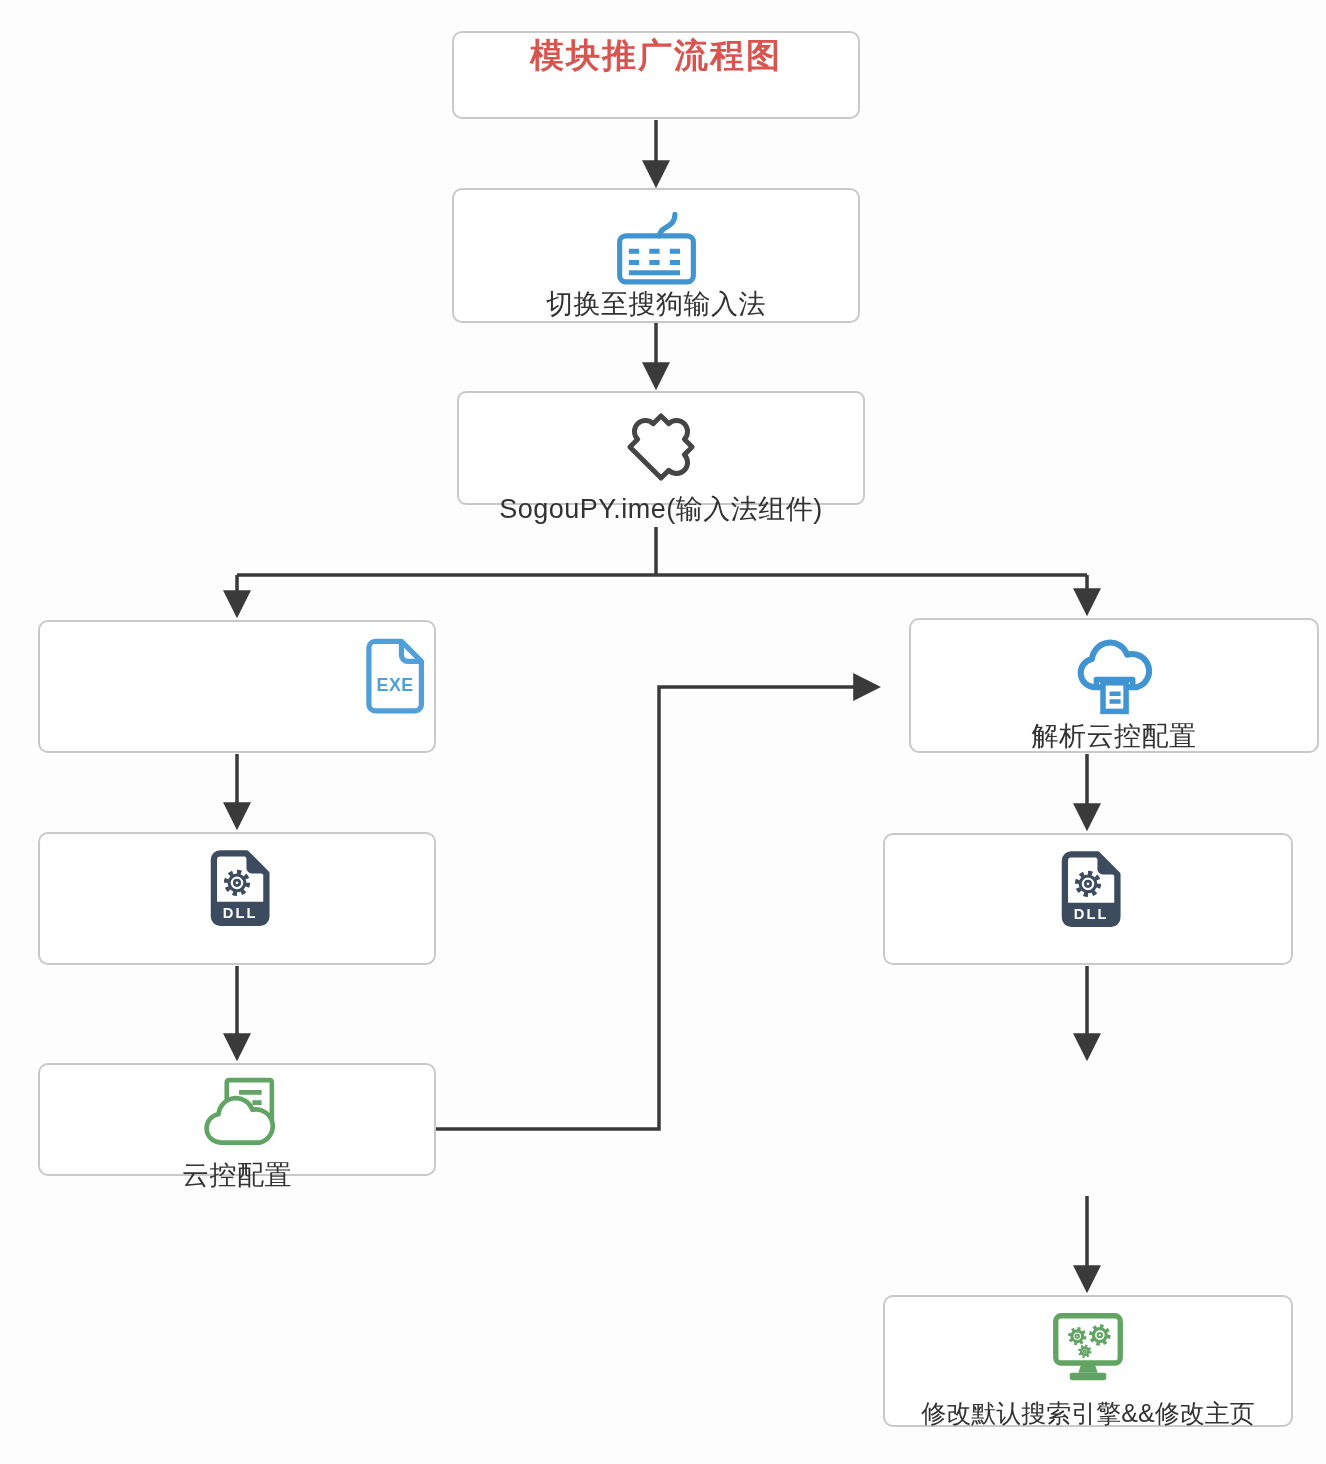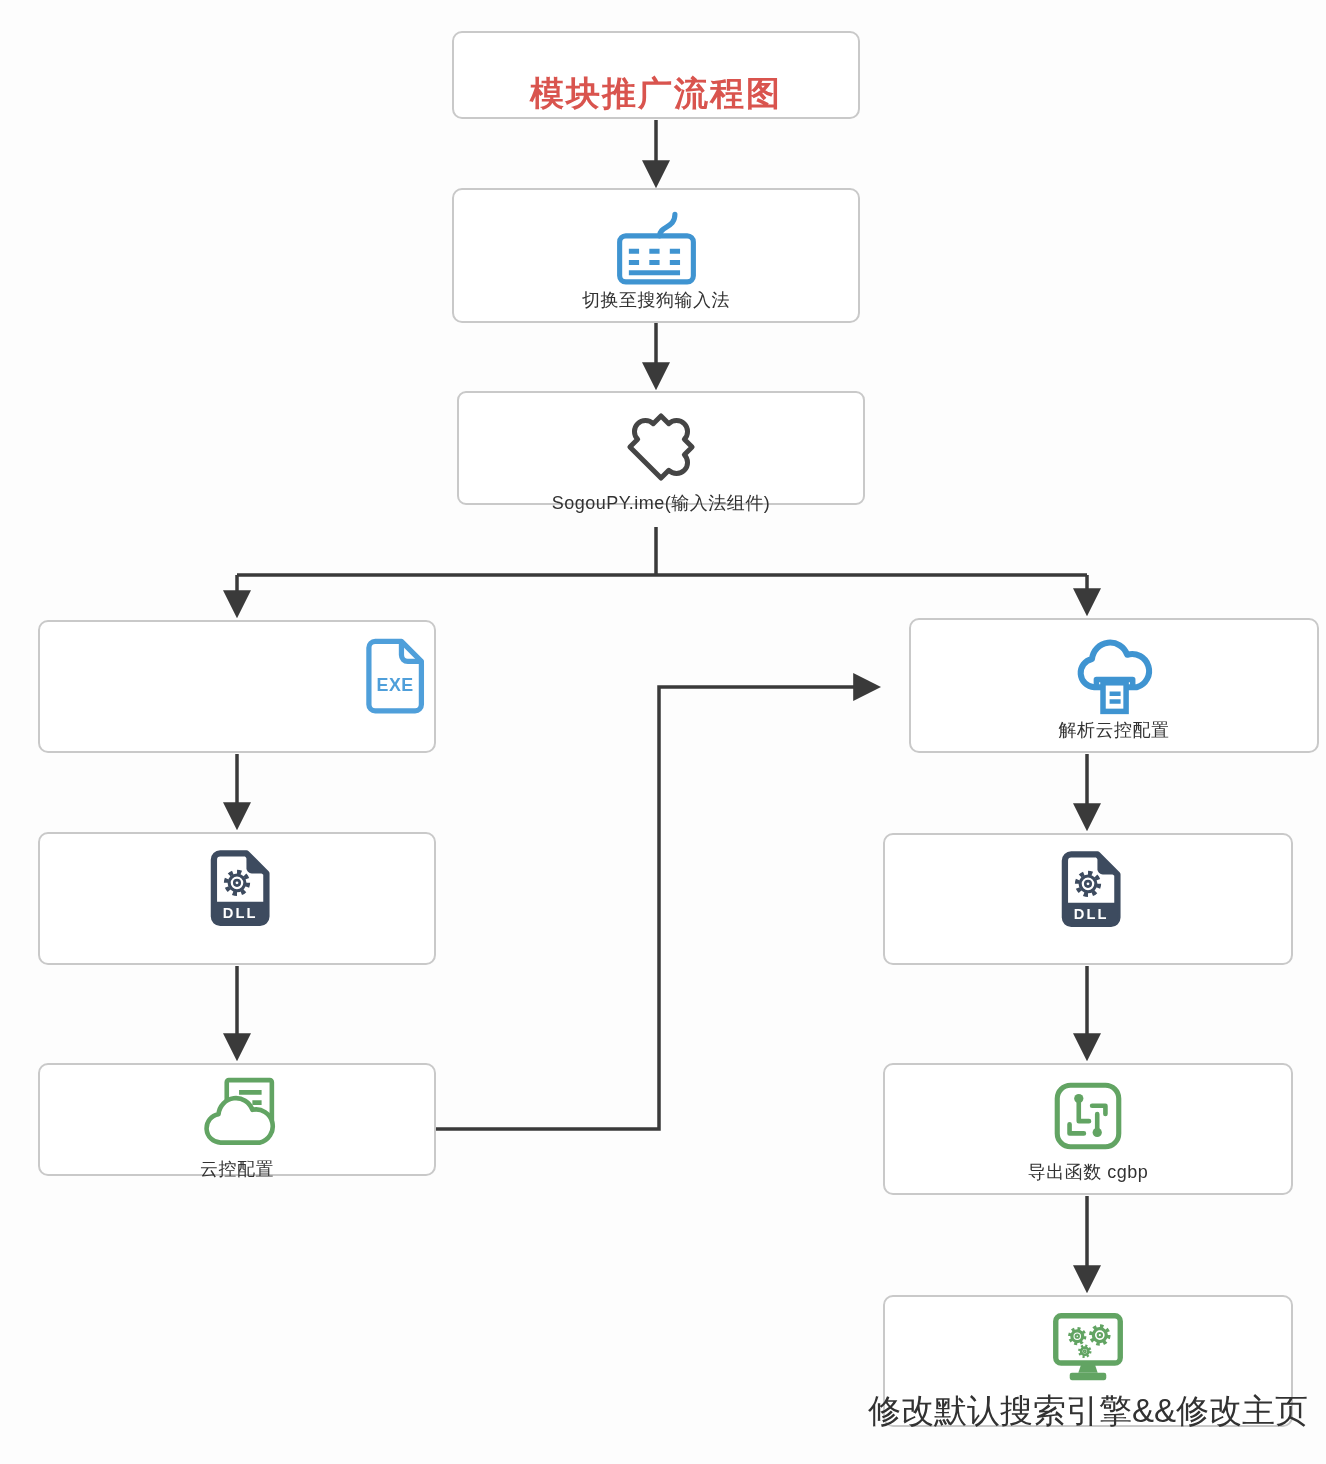--- a/index.html
+++ b/index.html
@@ -10,25 +10,25 @@
   }
   .stage{position:absolute;left:0;top:0;width:1326px;height:1464px;}
   .arrows{position:absolute;left:0;top:0;}
   .node{
     position:absolute;box-sizing:border-box;background:#ffffff;
     border:2px solid #c9c9c9;border-radius:10px;
     display:flex;flex-direction:column;align-items:center;
   }
   .node .icon{margin-top:10px;line-height:0;}
   .node .label{
-    margin-top:auto;padding-bottom:9px;font-size:18px;color:#323232;
+    margin-top:auto;padding-bottom:9px;font-size:27px;color:#323232;
     white-space:nowrap;letter-spacing:0.5px;
   }
-  .node .label.small{font-size:33px;letter-spacing:0;}
-  .title-node{justify-content:flex-end;}
+  .node .label.small{font-size:25px;letter-spacing:0;margin-top:8px;}
+  .title-node{justify-content:flex-start;}
   .title-label{
     font-size:34px;font-weight:700;color:#d9544e;letter-spacing:2px;
   }
 </style>
 </head>
 <body>
 
 <div class="stage">
 
   <svg class="arrows" width="1326" height="1464" viewBox="0 0 1326 1464">
@@ -147,36 +147,20 @@
           <circle cx="40" cy="37" r="7.5" stroke-width="3"></circle>
           <circle cx="40" cy="37" r="10.5" stroke-width="4" stroke-dasharray="4.1 4.1"></circle>
           <circle cx="40" cy="37" r="2.6" stroke-width="2.5"></circle>
         </g>
         <path d="M18,55 h50 v14 a6,6 0 0 1 -6,6 h-38 a6,6 0 0 1 -6,-6 z" fill="#3d4b5f"></path>
         <text x="43" y="70" text-anchor="middle" font-size="14" font-weight="700" fill="#ffffff" letter-spacing="2">DLL</text>
       </svg>
     </div>
   </div>
 
-  <div class="node" style="left:883px;top:1063px;width:410px;height:132px;">
-    <div class="icon">
-      <svg width="82" height="82" viewBox="0 0 80 80">
-        <g stroke="#62a463" fill="none" stroke-linejoin="round" stroke-linecap="round">
-          <rect x="10" y="10" width="60" height="60" rx="13" stroke-width="5"></rect>
-          <path d="M31,24 V45 H41" stroke-width="4.5"></path>
-          <path d="M44,30 H57 V38" stroke-width="4.5"></path>
-          <path d="M49,56 V38" stroke-width="4.5"></path>
-          <path d="M22,48 V57 H36" stroke-width="4.5"></path>
-        </g>
-        <circle cx="31" cy="23" r="4.5" fill="#62a463"></circle>
-        <circle cx="49" cy="56" r="4.5" fill="#62a463"></circle>
-      </svg>
-    </div>
-    <div class="label">导出函数 cgbp</div>
-  </div>
 
   <div class="node" style="left:883px;top:1295px;width:410px;height:132px;">
     <div class="icon">
       <svg width="86" height="82" viewBox="0 0 80 76">
         <rect x="10" y="8" width="60" height="44" rx="5" fill="none" stroke="#62a463" stroke-width="5"></rect>
         <g stroke="#62a463" fill="none">
           <circle cx="51" cy="26" r="6" stroke-width="3"></circle>
           <circle cx="51" cy="26" r="8.3" stroke-width="3.4" stroke-dasharray="3.2 3.3"></circle>
           <circle cx="51" cy="26" r="2" stroke-width="2"></circle>
           <circle cx="30" cy="27" r="5" stroke-width="3"></circle>

